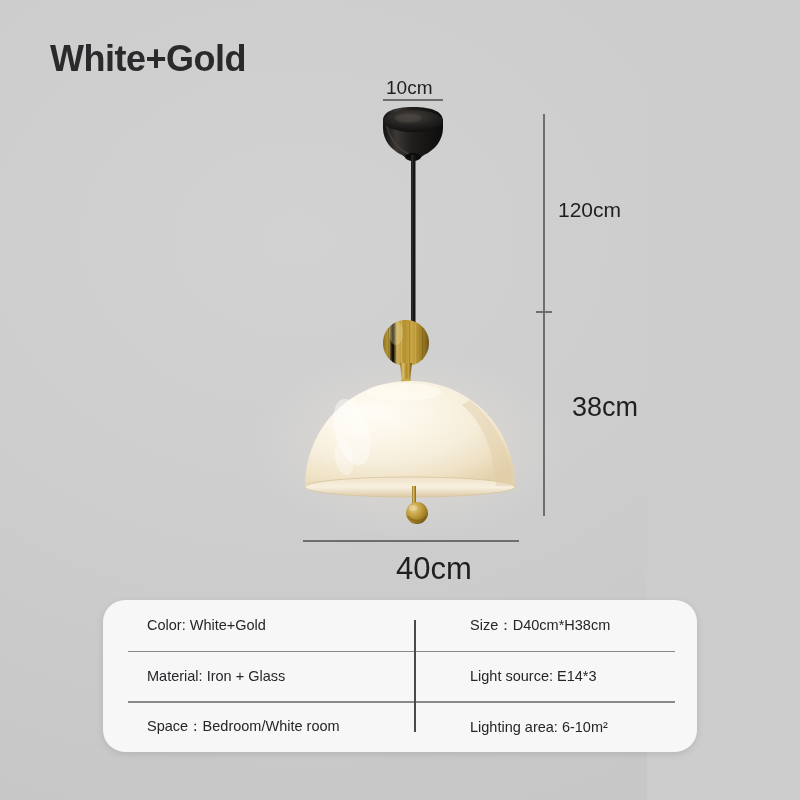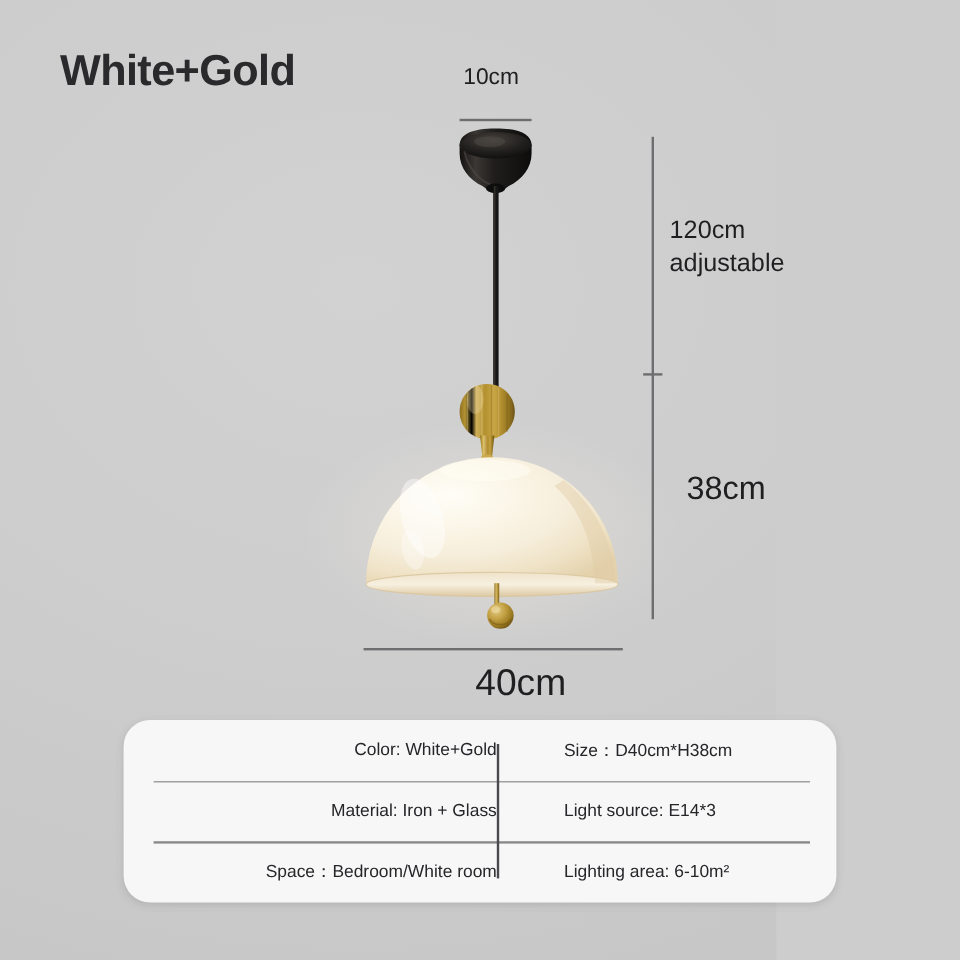--- a/index.html
+++ b/index.html
@@ -61,21 +61,21 @@
     background: #6e6e70;
   }
   .dim-label {
     position: absolute;
     color: #1f1f21;
     white-space: nowrap;
   }
 
   #label-10cm {
     left: 386px;
-    top: 54px;
+    top: 77px;
     font-size: 19px;
     text-align: right;
   }
   #line-10cm {
     left: 383px;
     top: 99px;
     width: 60px;
   }
 
   #line-vert {
@@ -83,21 +83,21 @@
     top: 114px;
     height: 402px;
   }
   #tick-vert {
     left: 536px;
     top: 311px;
     width: 16px;
   }
   #label-120cm {
     left: 558px;
-    top: 178px;
+    top: 196px;
     font-size: 21px;
     line-height: 28px;
   }
   #label-38cm {
     left: 572px;
     top: 392px;
     font-size: 27px;
   }
 
   #line-40cm {
@@ -128,21 +128,20 @@
     left: 0;
     top: 0;
     width: 100%;
     height: 100%;
   }
   .spec-row {
     position: relative;
     display: flex;
     height: 33.3333%;
     align-items: center;
-    text-align: right;
   }
   .spec-row + .spec-row::before {
     content: "";
     position: absolute;
     left: 25px;
     right: 22px;
     top: 0;
     height: 1.5px;
     background: #8a8a8c;
   }
@@ -313,21 +312,20 @@
   </svg>
 
   <div class="dim-label" id="label-10cm">10cm</div>
   <div class="dim-line-h" id="line-10cm"></div>
 
   <div class="dim-line-v" id="line-vert"></div>
   <div class="dim-tick" id="tick-vert"></div>
 
   <div class="dim-label" id="label-120cm">
     <div>120cm</div>
-    <div>adjustable</div>
   </div>
 
   <div class="dim-label" id="label-38cm">38cm</div>
 
   <div class="dim-line-h" id="line-40cm"></div>
   <div class="dim-label" id="label-40cm">40cm</div>
 
   <div id="spec-card">
     <div id="spec-table">
 

